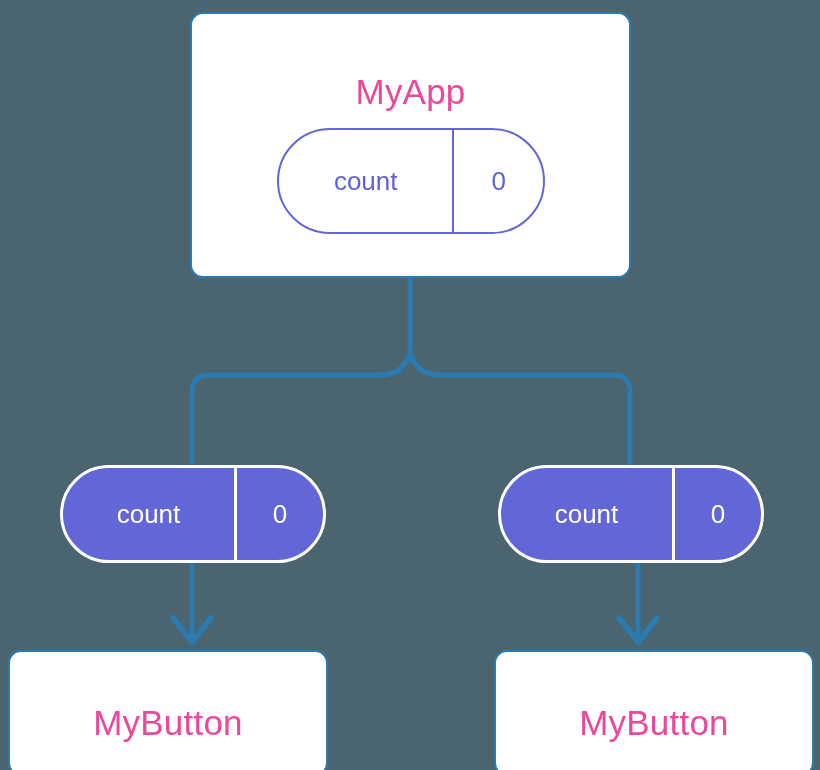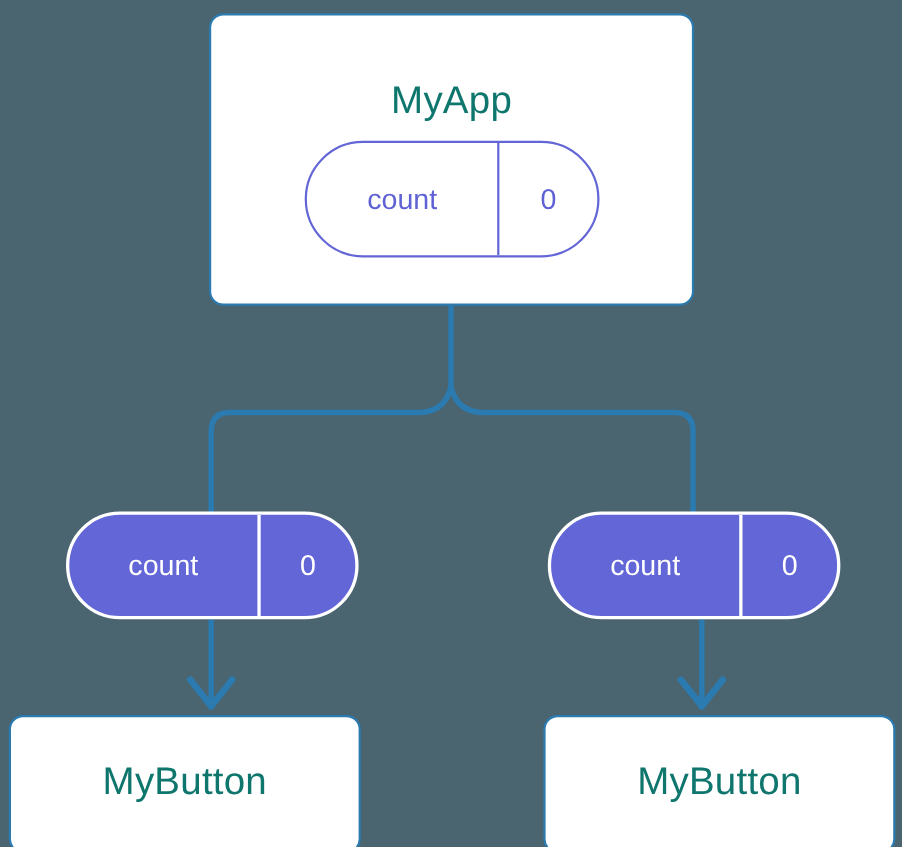--- a/index.html
+++ b/index.html
@@ -53,31 +53,31 @@
     top: 650px;
     width: 320px;
     height: 126px;
   }
 
   .comp-title {
     position: absolute;
     left: 0;
     right: 0;
     text-align: center;
-    color: #0f766e;
+    color: #ec4899;
     font-size: 35px;
     font-weight: 400;
     letter-spacing: 0.2px;
     white-space: nowrap;
   }
   #app-title {
     top: 58px;
   }
   .btn-title {
-    top: 39px;
+    top: 51px;
   }
 
   
   .pill {
     position: absolute;
     display: flex;
     align-items: stretch;
     box-sizing: border-box;
     border-radius: 999px;
     overflow: hidden;

